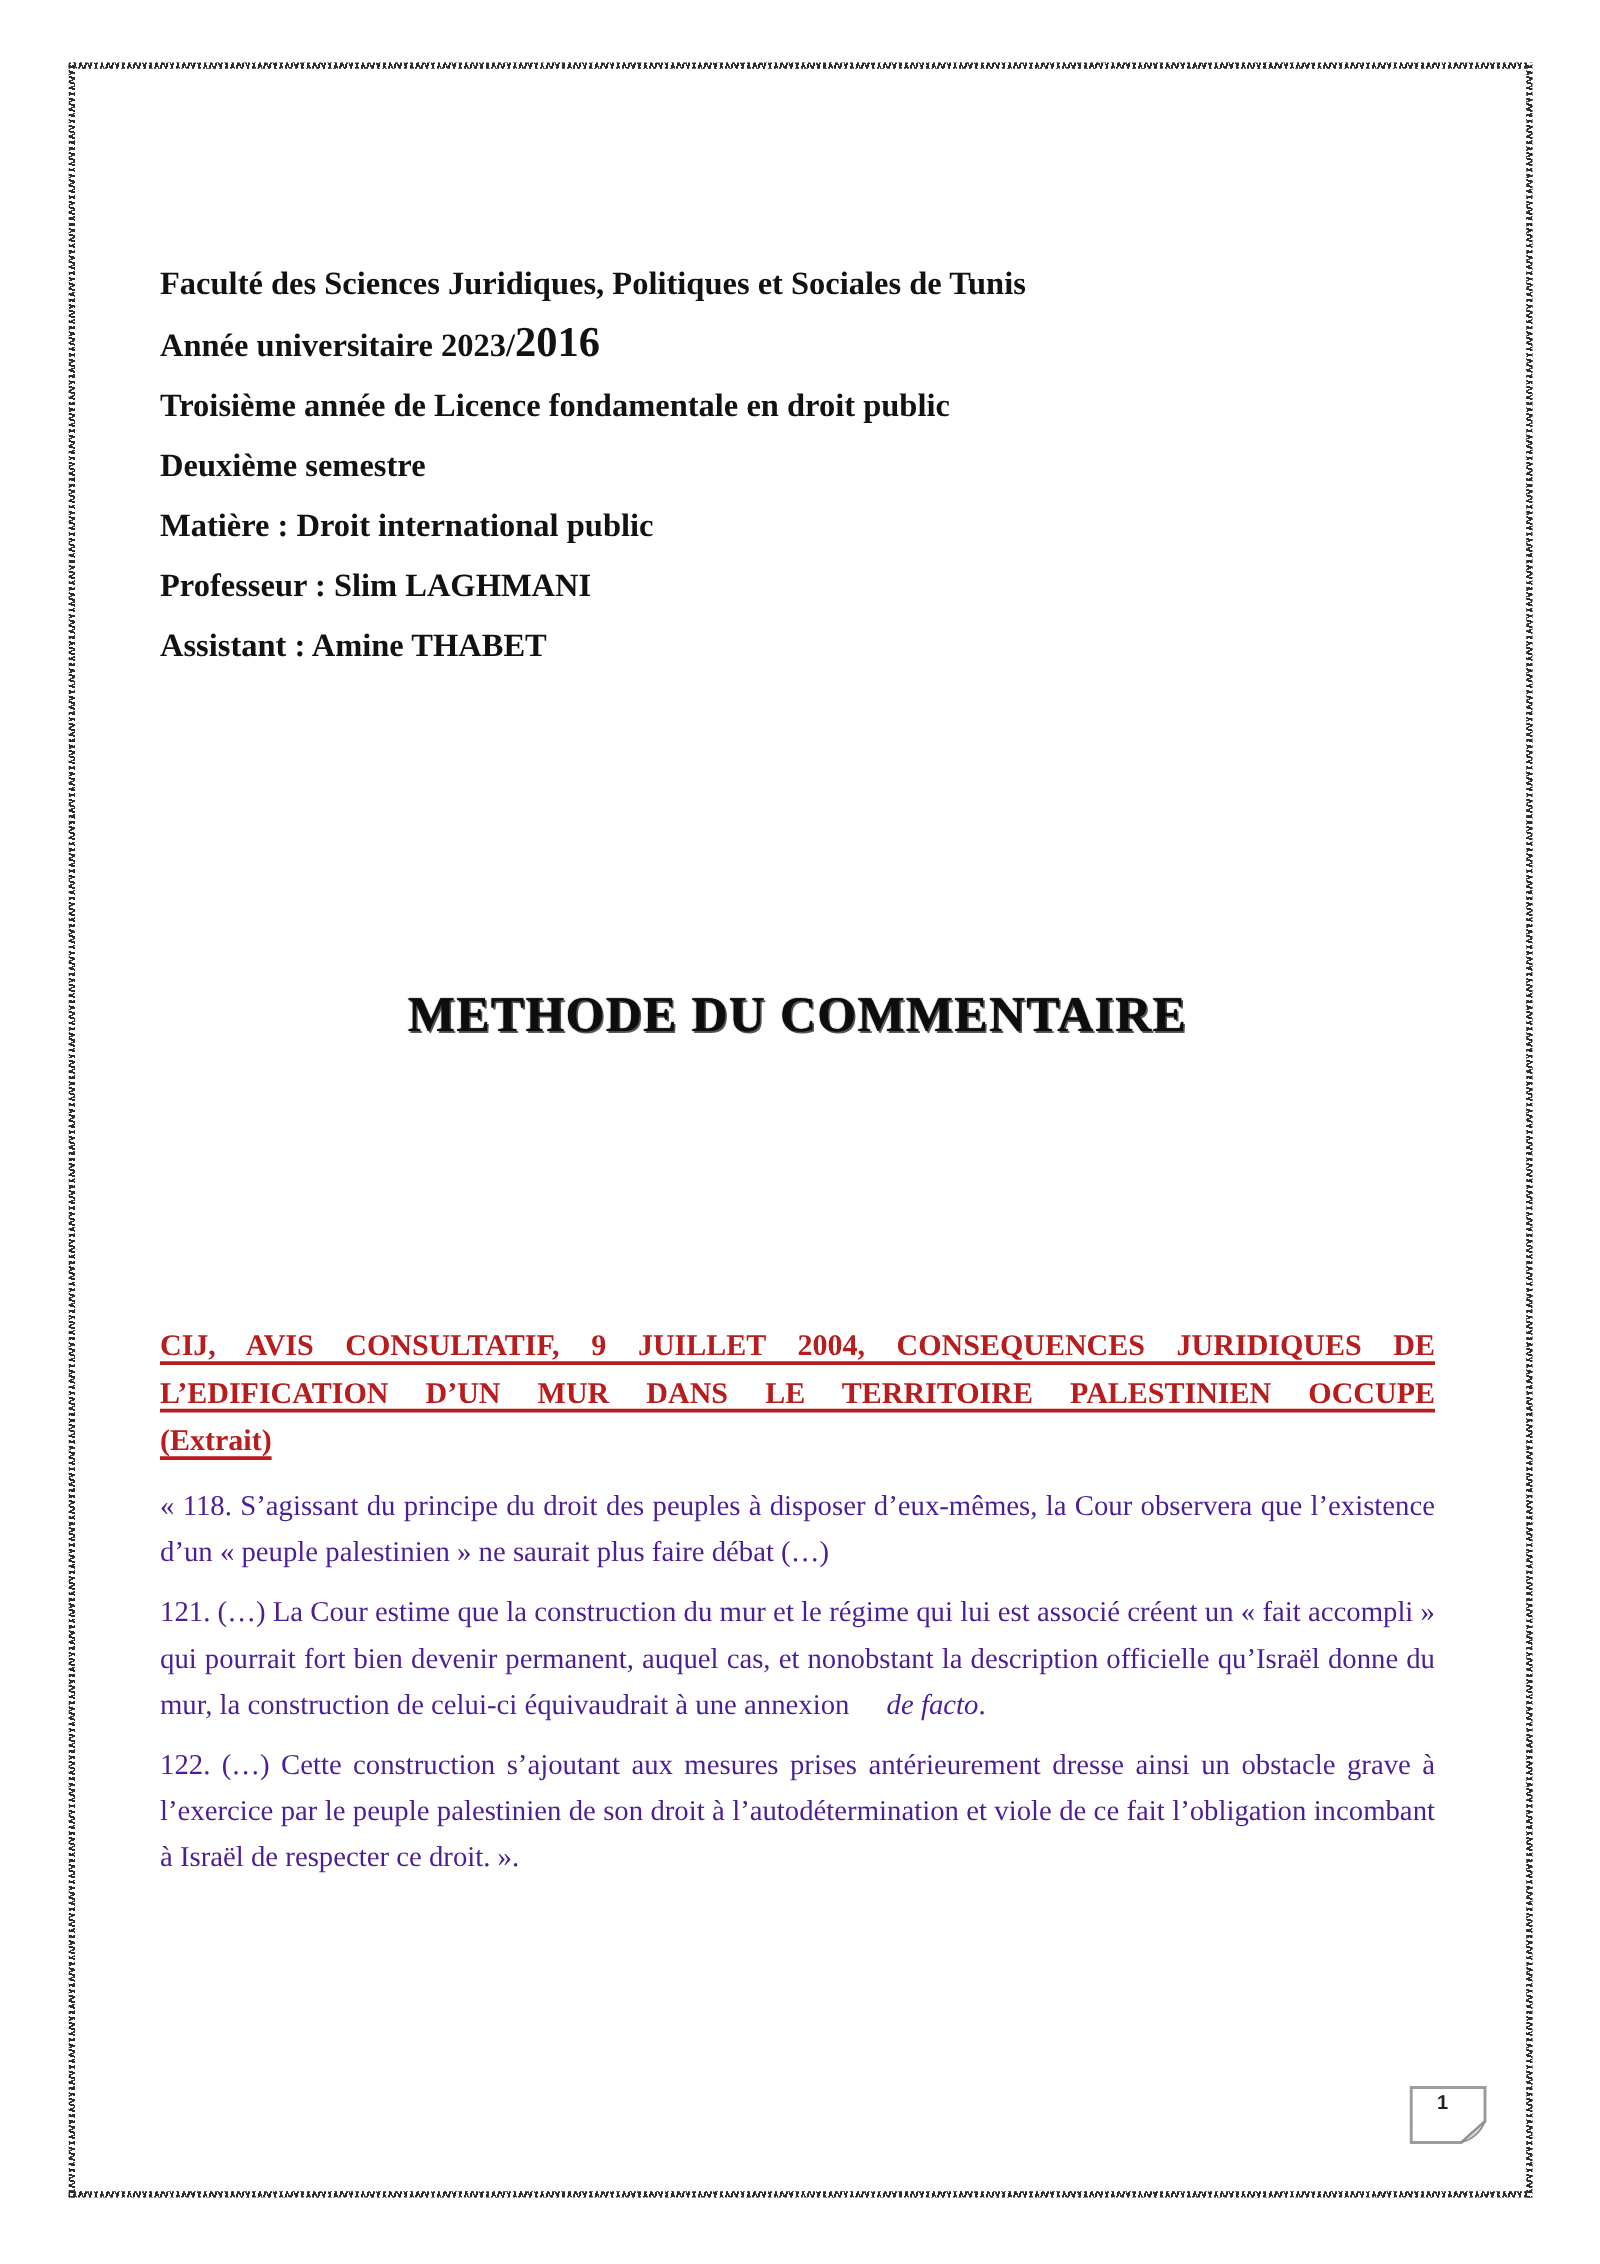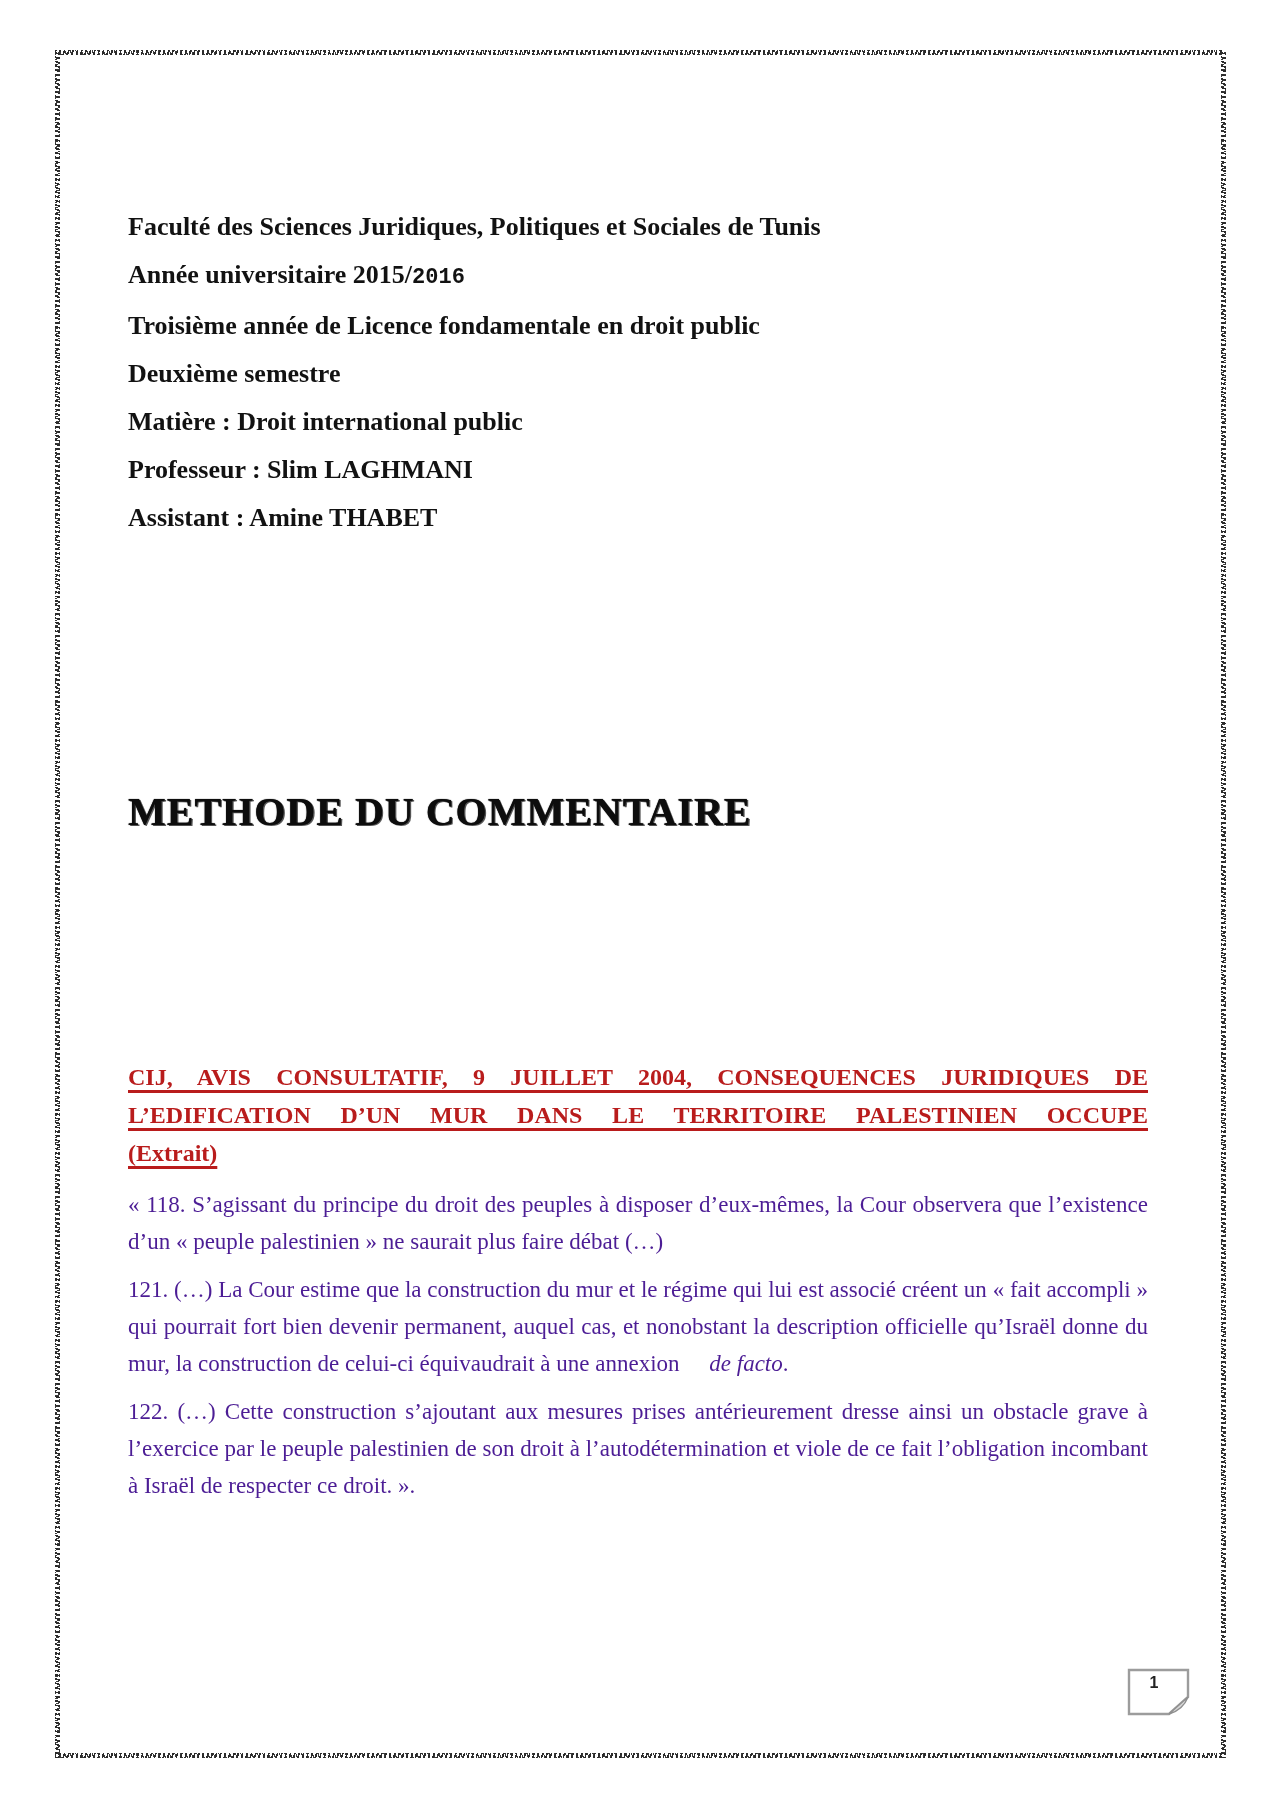--- a/index.html
+++ b/index.html
@@ -23,25 +23,25 @@
       repeating-linear-gradient(15deg,  #2b2b2b 0 1.6px, transparent 1.6px 4.2px),
       repeating-linear-gradient(-22deg, #3a3a3a 0 1.2px, transparent 1.2px 5.1px);
   }
   .b-left { left:55px; } .b-right { left:1221px; }
 
   .header-block {
     position:absolute; left:128px; top:203px; width:1020px;
     text-align:left; font-weight:bold; font-size:26px; color:#121212;
   }
   .header-line { line-height:48px; white-space:nowrap; }
-  .year-sans { font-family:Liberation Mono, monospace; font-size:22px; }
+  .year-sans { font-family:Liberation Serif, serif; font-size:34px; }
 
   .main-title {
     position:absolute; left:128px; top:788px; width:1020px;
-    font-size:40px; font-weight:bold; letter-spacing:1px;
+    text-align:center; font-size:40px; font-weight:bold; letter-spacing:1px;
     color:#0d0d0d;
     text-shadow: 1.4px 1.4px 0 rgba(0,0,0,0.65), 0 0 1px #000;
   }
 
   .doc { position:absolute; left:128px; top:1058px; width:1020px; font-size:23px; }
   .doc-heading { font-weight:bold; font-size:24px; margin-bottom:14px; color:#b91c1c; }
   .h-line {
     line-height:38px;
     text-decoration:underline;
     text-decoration-thickness:2.5px;
@@ -63,21 +63,21 @@
 
 <div class="page">
 
   <div class="b-edge b-top"></div>
   <div class="b-edge b-bottom"></div>
   <div class="b-edge b-left"></div>
   <div class="b-edge b-right"></div>
 
   <div class="header-block">
     <div class="header-line">Faculté des Sciences Juridiques, Politiques et Sociales de Tunis</div>
-    <div class="header-line"><span>Année universitaire 2015/</span><span class="year-sans">2016</span></div>
+    <div class="header-line"><span>Année universitaire 2023/</span><span class="year-sans">2016</span></div>
     <div class="header-line">Troisième année de Licence fondamentale en droit public</div>
     <div class="header-line">Deuxième semestre</div>
     <div class="header-line">Matière : Droit international public</div>
     <div class="header-line">Professeur : Slim LAGHMANI</div>
     <div class="header-line">Assistant : Amine THABET</div>
   </div>
 
   <div class="main-title">METHODE DU COMMENTAIRE</div>
 
   <div class="doc">

